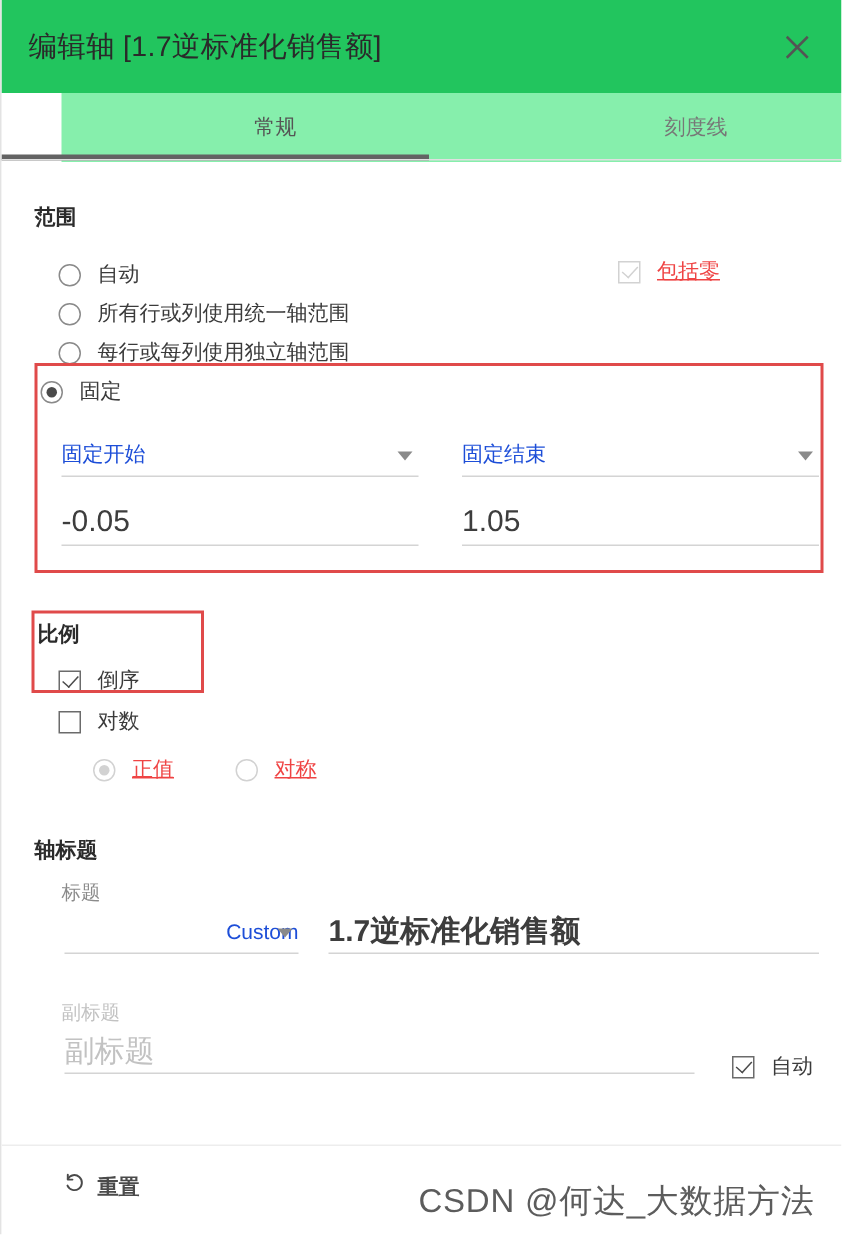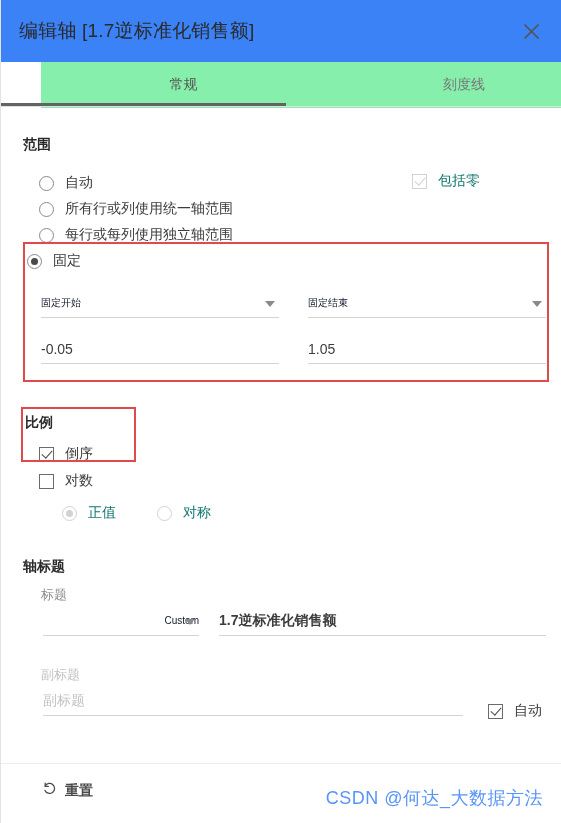--- a/index.html
+++ b/index.html
@@ -14,21 +14,21 @@
     position: relative;
     width: 561px; height: 823px;
     background: #ffffff;
     overflow: hidden;
     border-left: 1px solid #e3e3e3;
   }
 
   
   .titlebar {
     position: absolute; left: 0; top: 0; width: 561px; height: 62px;
-    background: #3b82f6;
+    background: #22c55e;
     display: flex; align-items: center;
   }
   .dlg-title {
     margin-left: 18px;
     font-size: 19px;
     color: #2a2a2a;
     letter-spacing: 0.2px;
     white-space: nowrap;
   }
   .close-btn {
@@ -100,77 +100,77 @@
     content: ""; position: absolute;
     left: 4px; top: 0px; width: 5px; height: 9px;
     border: solid #4a4a4a; border-width: 0 1.6px 1.6px 0;
     transform: rotate(42deg);
   }
   .checkbox.dis.checked::after { border-color: #d2d2d2; }
   .opt-label {
     margin-left: 11px;
     font-size: 14px; color: #3b3b3b; white-space: nowrap;
   }
-  .opt-label.dis { color: #0f766e; }
+  .opt-label.dis { color: #ef4444; text-decoration: underline; }
 
   
   .redbox {
     position: absolute;
     border: 2px solid #e04a4a;
     pointer-events: none;
   }
 
   
   .combo {
     position: absolute;
     border-bottom: 1px solid #d4d4d4;
     display: flex; align-items: center;
     cursor: pointer;
   }
   .combo-text {
-    font-size: 10px; color: #0f172a; white-space: nowrap;
+    font-size: 14px; color: #1d4ed8; white-space: nowrap;
   }
   .caret {
     position: absolute; right: 4px; top: 50%;
     margin-top: -2px;
     width: 0; height: 0;
     border-left: 5px solid transparent;
     border-right: 5px solid transparent;
     border-top: 6px solid #8a8a8a;
   }
 
   
   .field {
     position: absolute;
     border-bottom: 1px solid #d4d4d4;
     display: flex; align-items: center;
     cursor: text;
   }
-  .field-text { font-size: 14px; color: #3d3d3d; white-space: nowrap; }
+  .field-text { font-size: 20px; color: #3d3d3d; white-space: nowrap; }
   .field-text.ghost { color: #c2c2c2; }
   .sublabel { position: absolute; font-size: 13px; color: #8b8b8b; }
   .sublabel.dis { color: #c2c2c2; }
 
   
   .footer {
     position: absolute; left: 0; top: 763px; width: 561px; height: 60px;
     background: #ffffff;
     border-top: 1px solid #ededed;
   }
   .reset-btn {
     position: absolute; left: 42px; top: 18px;
     display: flex; align-items: center;
     cursor: pointer;
   }
   .reset-label {
     margin-left: 8px; font-size: 14px; font-weight: bold; color: #4a4a4a;
   }
   .watermark {
     position: absolute; right: 18px; top: 786px;
-    font-size: 18px; color: #3b82f6;
+    font-size: 22px; color: #404040;
     letter-spacing: 0.5px;
     white-space: nowrap;
     opacity: 0.85;
     user-select: none;
   }
 </style>
 </head>
 <body>
 
 <div id="app">

